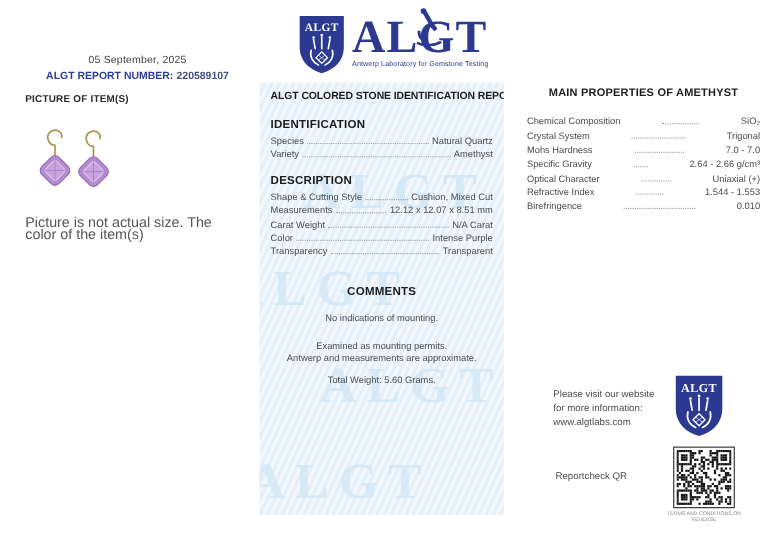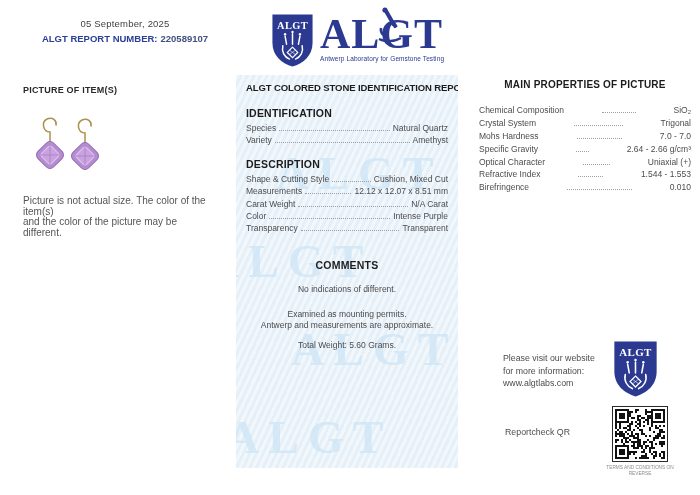--- a/index.html
+++ b/index.html
@@ -4,41 +4,41 @@
 <style>
   html,body{margin:0;padding:0;}
   body{
     width:700px;height:495px;background:#ffffff;position:relative;overflow:hidden;
     font-family:"Liberation Sans", sans-serif;
     -webkit-font-smoothing:antialiased;
   }
   .cert{position:absolute;inset:0;background:#fff;}
 
   
-  .header-left{position:absolute;left:25px;top:18px;width:200px;text-align:center;}
+  .header-left{position:absolute;left:25px;top:49px;width:200px;text-align:center;}
   .date{font-size:9.5px;color:#3f3f3f;letter-spacing:.2px;}
   .report-line{margin-top:4px;font-size:9.5px;font-weight:bold;color:#2b3e97;white-space:nowrap;}
   .report-number{color:#41507f;margin-left:3px;margin-top:12px;}
 
   
   .logo{position:absolute;left:270px;top:13px;display:flex;align-items:flex-start;}
   .logo-shield{width:45px;height:55px;}
   .logo-right{margin-left:5px;position:relative;}
   .logo-brand{
     font-family:"Liberation Serif", serif;font-weight:bold;font-size:42px;line-height:42px;
     color:#2b3990;letter-spacing:1px;
   }
   .logo-tagline{font-size:6.5px;color:#2b3990;margin-top:0;text-align:center;letter-spacing:.1px;}
   .microscope{position:absolute;left:57px;top:-7px;}
 
   
   .picture-section{position:absolute;left:23px;top:85px;width:195px;text-align:left;}
   .picture-title{font-size:9px;font-weight:bold;color:#2a2a2a;letter-spacing:.2px;}
   .earrings{margin-top:15px;}
-  .picture-disclaimer{margin-top:20px;font-size:10px;color:#555;line-height:10.5px;}
+  .picture-disclaimer{margin-top:20px;font-size:13px;color:#555;line-height:10.5px;}
 
   
   .panel{
     position:absolute;left:236px;top:75px;width:222px;height:393px;
     background:#ebf3fa;
     background-image:repeating-linear-gradient(115deg,
       rgba(255,255,255,.35) 0 3px, rgba(213,231,245,.28) 3px 6px);
     overflow:hidden;
   }
   .watermark{
@@ -131,21 +131,20 @@
         <rect x="16" y="34" width="22" height="22" rx="5" transform="rotate(-45 27 45)" fill="#b68cd0" stroke="#9268b4" stroke-width="1"></rect>
         <rect x="20" y="38" width="14" height="14" rx="3" transform="rotate(-45 27 45)" fill="#c8a3de" stroke="#dfc6ec" stroke-width="1"></rect>
         <path d="M27,36 L27,54 M18,45 L36,45" stroke="#a97fc9" stroke-width="0.8"></path>
         <rect x="51" y="35" width="22" height="22" rx="5" transform="rotate(-45 62 46)" fill="#b68cd0" stroke="#9268b4" stroke-width="1"></rect>
         <rect x="55" y="39" width="14" height="14" rx="3" transform="rotate(-45 62 46)" fill="#c8a3de" stroke="#dfc6ec" stroke-width="1"></rect>
         <path d="M62,37 L62,55 M53,46 L71,46" stroke="#a97fc9" stroke-width="0.8"></path>
       </g>
     </svg>
     <div class="picture-disclaimer">
       <div>Picture is not actual size. The color of the item(s)</div>
-      <div>and the color of the picture may be different.</div>
     </div>
   </div>
 
   <div class="panel">
     <div class="watermark" style="top:72px;left:40px;">ALGT</div>
     <div class="watermark" style="top:160px;left:-30px;">ALGT</div>
     <div class="watermark" style="top:248px;left:55px;">ALGT</div>
     <div class="watermark" style="top:336px;left:-10px;">ALGT</div>
 
     <div class="panel-inner">
@@ -189,29 +188,29 @@
         </div>
         <div class="row">
           <span class="label">Transparency</span>
           <span class="leader"></span>
           <span class="value">Transparent</span>
         </div>
       </div>
 
       <div class="sec-comments comments-body">
         <div class="section-heading">COMMENTS</div>
-        <p class="comment-p1">No indications of different.</p>
+        <p class="comment-p1">No indications of mounting.</p>
         <p class="comment-p2"><span>Examined as mounting permits.</span><br><span>Antwerp and measurements are approximate.</span></p>
         <p class="comment-p3">Total Weight: 5.60 Grams.</p>
       </div>
     </div>
   </div>
 
   <div class="props">
-    <div class="props-title">MAIN PROPERTIES OF PICTURE</div>
+    <div class="props-title">MAIN PROPERTIES OF AMETHYST</div>
     <div class="props-rows">
       <div class="row">
         <span class="label">Chemical Composition</span>
         <span class="leader"></span>
         <span class="value">SiO₂</span>
       </div>
       <div class="row">
         <span class="label">Crystal System</span>
         <span class="leader"></span>
         <span class="value">Trigonal</span>

